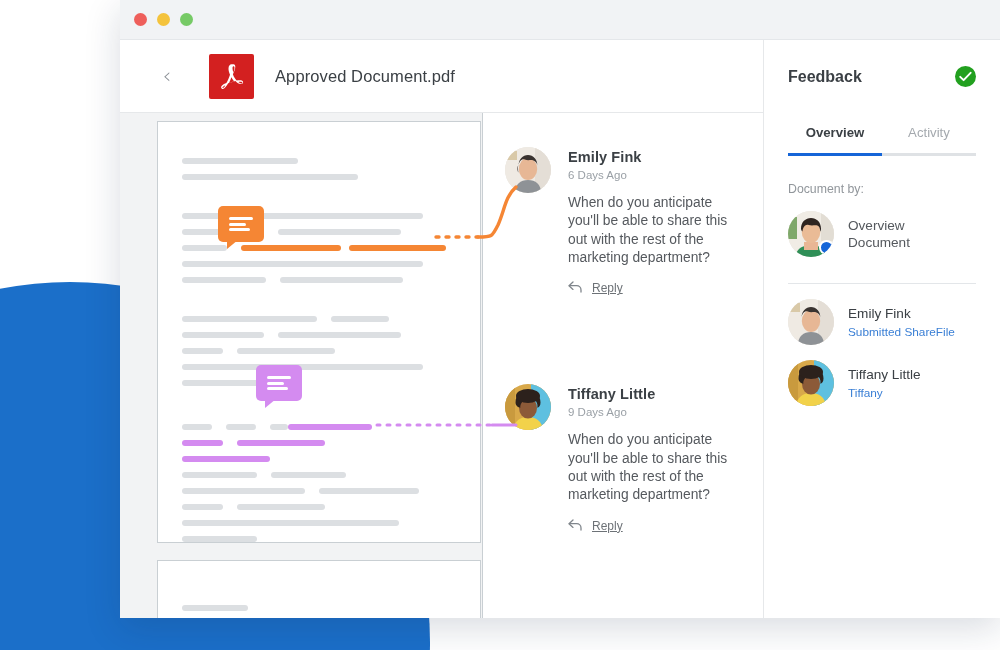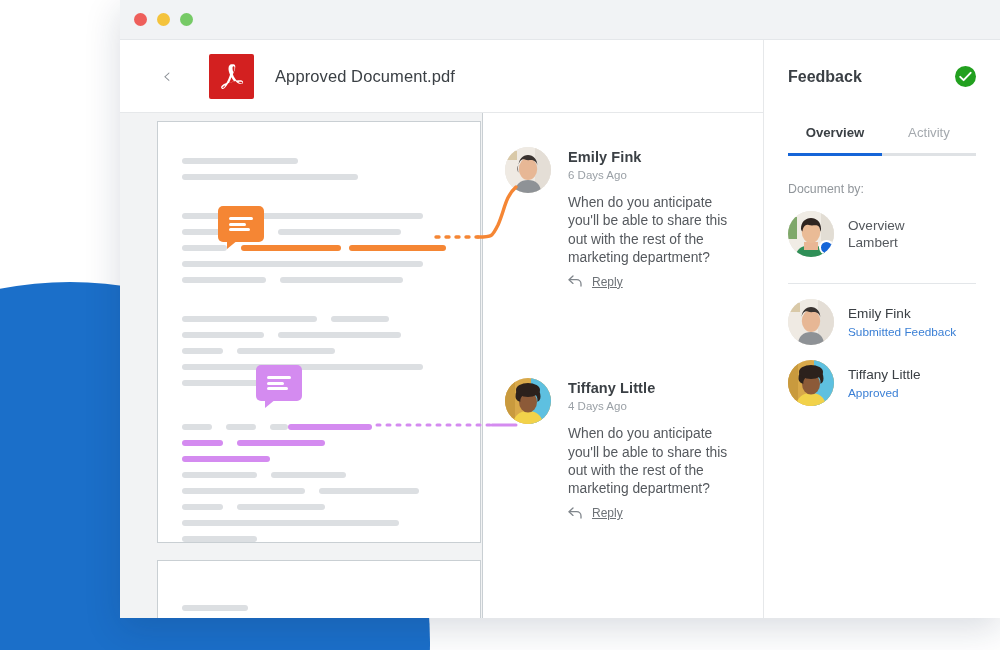--- a/index.html
+++ b/index.html
@@ -100,21 +100,21 @@
   .comment.second{margin-top:89px;}
   .avatar{
     width:46px;height:46px;border-radius:50%;flex:0 0 46px;overflow:hidden;
     position:relative;background:#e7e4df;
   }
   .avatar svg{display:block;width:100%;height:100%;}
   .cbody{margin-left:17px;padding-top:2px;}
   .cname{font-size:14.5px;font-weight:bold;color:#3b4045;letter-spacing:.1px;}
   .ctime{font-size:11.5px;color:#9aa0a6;margin-top:4px;}
   .ctext{font-size:13.8px;color:#55595e;line-height:1.33;margin-top:13px;max-width:172px;}
-  .creply{display:flex;align-items:center;margin-top:7px;}
+  .creply{display:flex;align-items:flex-end;margin-top:13px;}
   .creply .ricon{color:#80868c;font-size:15px;line-height:1;margin-right:9px;}
   .creply .rlabel{font-size:12px;color:#6d7277;text-decoration:underline;cursor:pointer;}
 
   
   #right-pane{
     width:237px;flex:0 0 237px;border-left:1px solid #e6e8ea;background:#fff;
     box-sizing:border-box;padding:0 24px;
   }
   #fb-head{height:73px;display:flex;align-items:center;justify-content:space-between;}
   #fb-title{font-size:16px;font-weight:bold;color:#3b4045;}
@@ -257,21 +257,21 @@
                 <rect x="26" y="0" width="20" height="46" fill="#5ec0e0"></rect>
                 <rect x="0" y="0" width="10" height="46" fill="#c99a3e"></rect>
                 <path d="M8 46c1-9 7-13 15-13s14 4 15 13z" fill="#f2d24a"></path>
                 <ellipse cx="23" cy="24" rx="9" ry="10.6" fill="#8c5a38"></ellipse>
                 <path d="M10.5 18.5c0-7.5 5.4-12 12.5-12s12.5 4.5 12.5 12c0 3.2-1.6 5.2-3.2 5.2 1-4.5-1.6-8.2-5.5-9-3.6-.8-7.2.6-9.6 3.2-1.6 1.8-2.2 4-1.8 5.8-2 0-4.9-2-4.9-5.2z" fill="#2c211c"></path>
                 <ellipse cx="23" cy="12" rx="12" ry="7" fill="#2c211c"></ellipse>
               </svg>
             </div>
             <div class="cbody">
               <div class="cname">Tiffany Little</div>
-              <div class="ctime">4 Days Ago</div>
+              <div class="ctime">9 Days Ago</div>
               <div class="ctext">When do you anticipate you'll be able to share this out with the rest of the marketing department?</div>
               <div class="creply">
                 <span class="ricon">
                   <svg width="15" height="12" viewBox="0 0 15 12" aria-hidden="true">
                     <path d="M5 1L1 4.7 5 8.4" fill="none" stroke="#80868c" stroke-width="1.3" stroke-linecap="round" stroke-linejoin="round"></path>
                     <path d="M1.4 4.7h7.2c2.6 0 4.4 1.9 4.4 4.2V11" fill="none" stroke="#80868c" stroke-width="1.3" stroke-linecap="round"></path>
                   </svg>
                 </span>
                 <span class="rlabel">Reply</span>
               </div>
@@ -315,57 +315,57 @@
             <rect x="33" y="0" width="13" height="30" fill="#e2ddd4"></rect>
             <path d="M7 46c1.5-8.5 8-12 16-12s14.5 3.5 16 12z" fill="#2f8f57"></path>
             <path d="M16 31h14v8H16z" fill="#e9b694"></path>
             <ellipse cx="23" cy="21" rx="9.3" ry="11" fill="#eabb96"></ellipse>
             <path d="M13 17.5c0-6.4 4.5-10.5 10-10.5s10 4.1 10 10.5c0 1.6-.4 3-.9 3 .2-3.4-1.1-5.3-2.7-5.9-2.2-.8-5.4.5-8.7-.6-2.4-.8-4.6.8-5.6 3.4-.5 1.3-.6 2.4-.5 3.1-.8-.3-1.6-1.6-1.6-3z" fill="#2e2420"></path>
           </svg>
           <span class="badge-dot"></span>
         </div>
         <div class="p-txt">
           <div class="p-name">Overview</div>
-          <div class="p-name">Lambert</div>
+          <div class="p-name">Document</div>
         </div>
       </div>
 
       <div class="divider"></div>
 
 
       <div class="person">
         <div class="p-av">
           <svg viewBox="0 0 46 46" aria-hidden="true">
             <rect width="46" height="46" fill="#efeae3"></rect>
             <rect x="0" y="4" width="12" height="9" fill="#d9c9a8"></rect>
             <rect x="30" y="0" width="16" height="46" fill="#e4ded6"></rect>
             <path d="M10 46c0-9 5.5-13 13-13s13 4 13 13z" fill="#8e9296"></path>
             <ellipse cx="23" cy="22" rx="9.2" ry="11" fill="#e7b795"></ellipse>
             <path d="M13.6 19c0-7 4.2-11 9.4-11s9.4 4 9.4 11c0-3-2-5-4-5.6-2.5-.8-6 .4-8.6-.9-2.3-1.2-6.2 1.5-6.2 6.5z" fill="#3a3330"></path>
           </svg>
         </div>
         <div class="p-txt">
           <div class="p-name bold">Emily Fink</div>
-          <div class="p-status">Submitted Feedback</div>
+          <div class="p-status">Submitted ShareFile</div>
         </div>
       </div>
 
       <div class="person">
         <div class="p-av">
           <svg viewBox="0 0 46 46" aria-hidden="true">
             <rect width="46" height="46" fill="#d9a94a"></rect>
             <rect x="26" y="0" width="20" height="46" fill="#5ec0e0"></rect>
             <rect x="0" y="0" width="10" height="46" fill="#c99a3e"></rect>
             <path d="M8 46c1-9 7-13 15-13s14 4 15 13z" fill="#f2d24a"></path>
             <ellipse cx="23" cy="24" rx="9" ry="10.6" fill="#8c5a38"></ellipse>
             <path d="M10.5 18.5c0-7.5 5.4-12 12.5-12s12.5 4.5 12.5 12c0 3.2-1.6 5.2-3.2 5.2 1-4.5-1.6-8.2-5.5-9-3.6-.8-7.2.6-9.6 3.2-1.6 1.8-2.2 4-1.8 5.8-2 0-4.9-2-4.9-5.2z" fill="#2c211c"></path>
             <ellipse cx="23" cy="12" rx="12" ry="7" fill="#2c211c"></ellipse>
           </svg>
         </div>
         <div class="p-txt">
           <div class="p-name bold">Tiffany Little</div>
-          <div class="p-status">Approved</div>
+          <div class="p-status">Tiffany</div>
         </div>
       </div>
 
     </div>
   </div>
 </div>
 
 </body></html>

